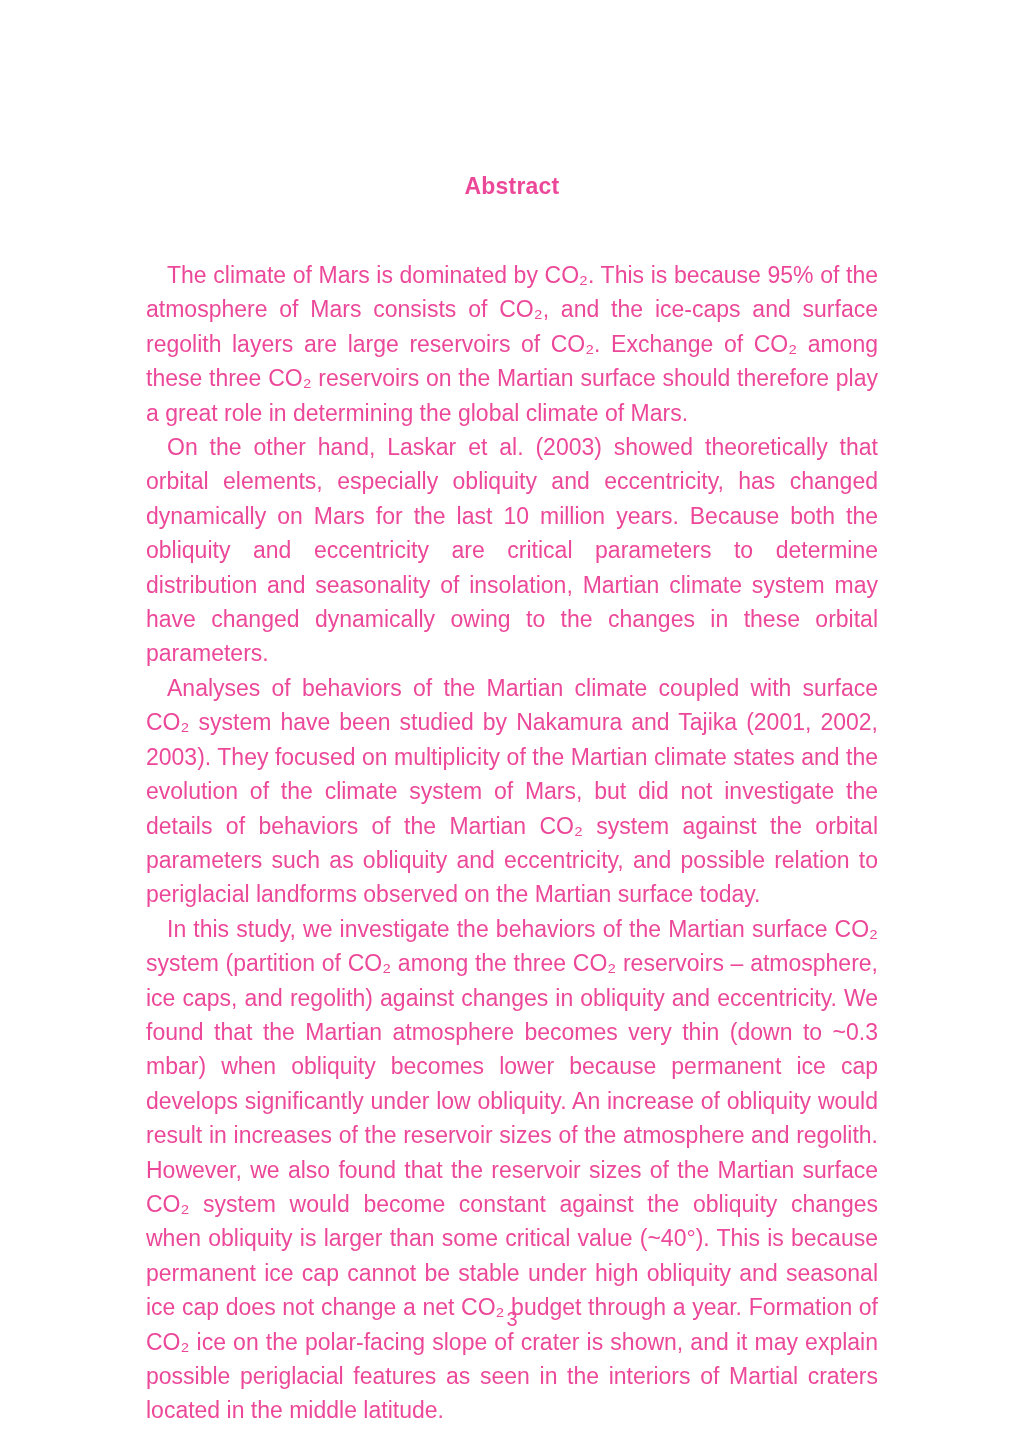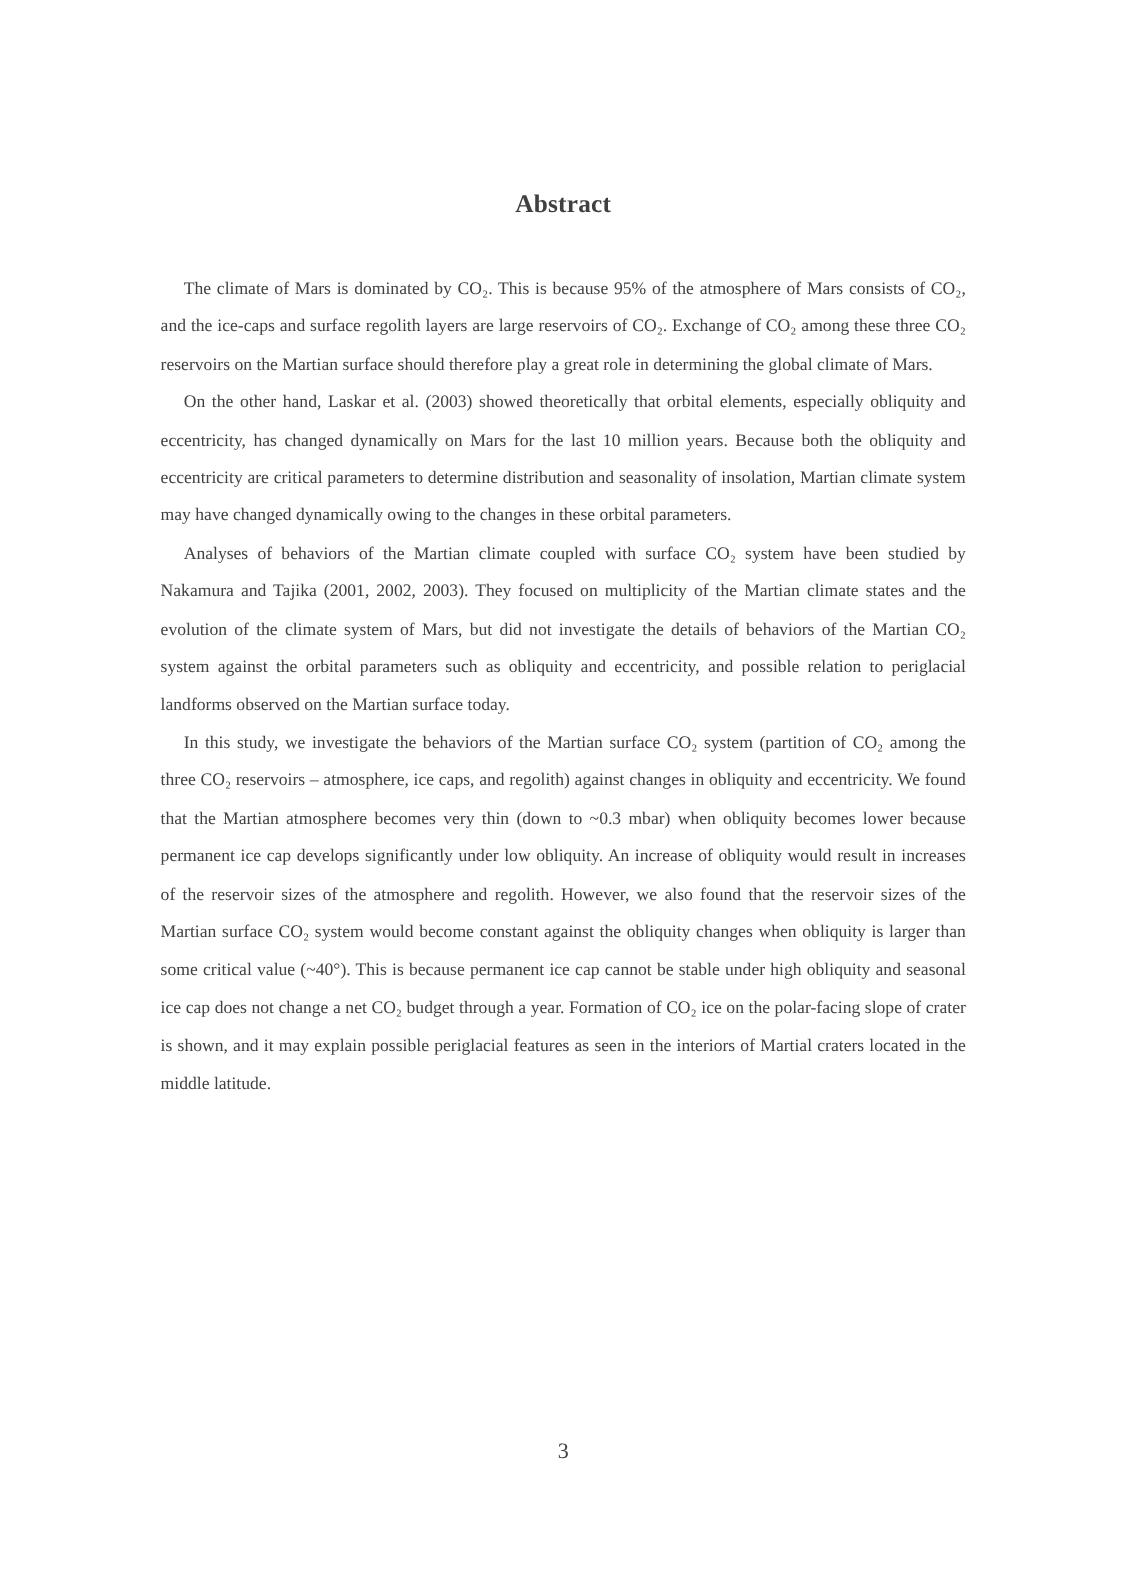--- a/index.html
+++ b/index.html
@@ -5,40 +5,40 @@
   html, body {
     margin: 0;
     padding: 0;
     background: #ffffff;
   }
   .page {
     position: relative;
     width: 1024px;
     height: 1448px;
     background: #ffffff;
-    font-family: Liberation Serif, serif;
-    color: #404040;
+    font-family: Liberation Sans, sans-serif;
+    color: #ec4899;
     overflow: hidden;
   }
   .abstract-title {
     position: absolute;
     top: 173px;
     left: 0;
     width: 100%;
     text-align: center;
     font-size: 23px;
     font-weight: bold;
     letter-spacing: 0.2px;
   }
   .body-text {
     position: absolute;
-    top: 246px;
+    top: 258px;
     left: 146px;
     width: 732px;
-    font-size: 16px;
+    font-size: 23px;
     line-height: 34.4px;
     text-align: justify;
   }
   .body-text p {
     margin: 0;
     padding: 0;
     text-indent: 21px;
   }
   .page-number {
     position: absolute;

